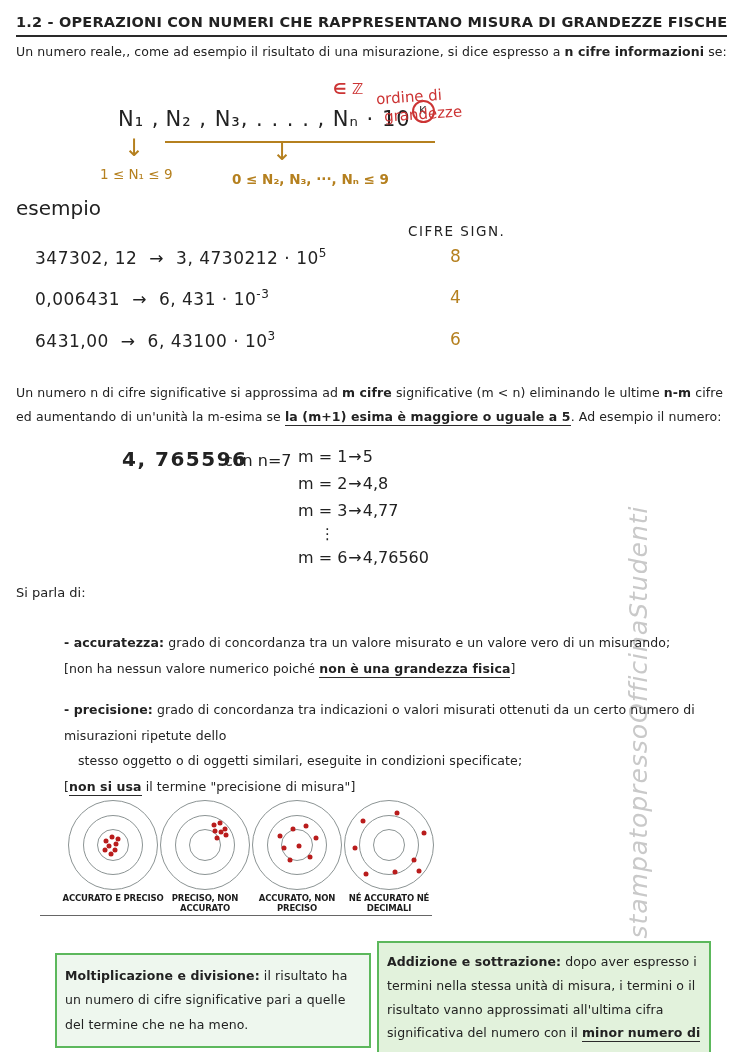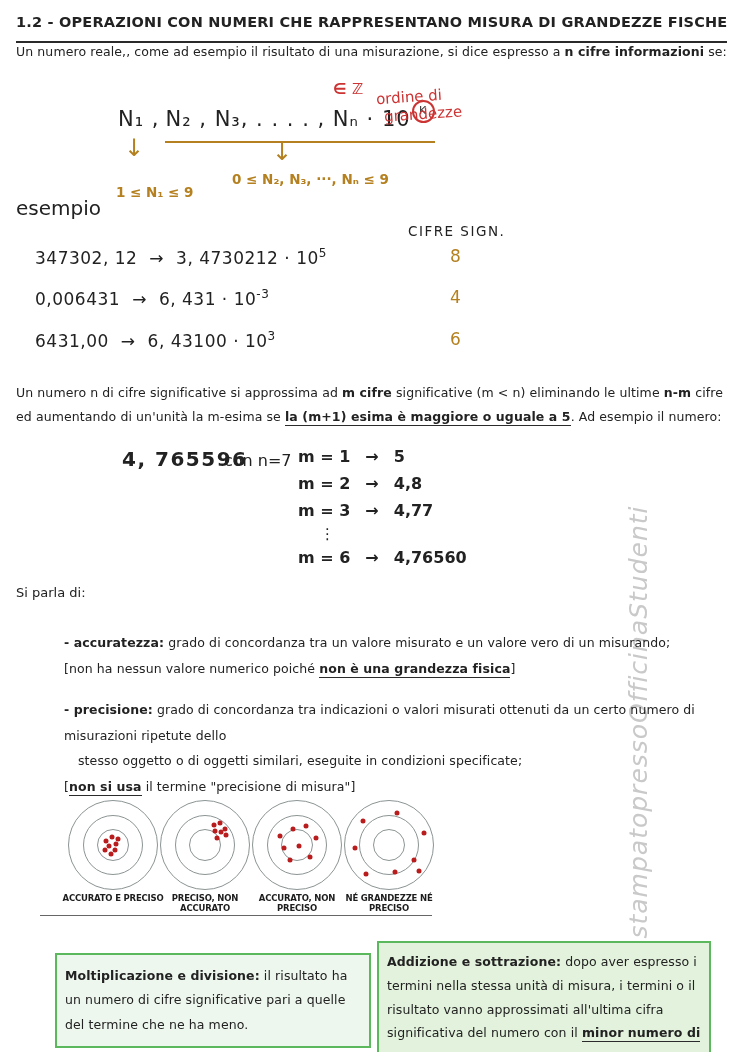--- a/index.html
+++ b/index.html
@@ -13,51 +13,51 @@
     font-family:"DejaVu Sans", sans-serif; color:var(--ink);
   }
   .abs{position:absolute;}
   .bld{font-weight:bold;}
   .u{border-bottom:1.5px solid #2b2b2b;padding-bottom:1px;font-weight:bold;}
   .gold{color:var(--gold);}
   .red{color:var(--red);}
 
   
   .page-title{left:16px;top:14px;font-size:14.5px;font-weight:bold;letter-spacing:.2px;
-    border-bottom:2px solid #2a2a2a;padding-bottom:11px;}
+    border-bottom:2px solid #2a2a2a;padding-bottom:5px;}
   .intro{left:16px;top:44px;font-size:12.5px;letter-spacing:.1px;}
 
   
   .formula-line{left:118px;top:100px;font-size:21px;letter-spacing:1px;white-space:nowrap;}
   .formula-underlined{display:inline-block;border-bottom:2.5px solid var(--gold);padding-bottom:10px;margin-left:6px;}
   .circle-k{display:inline-block;width:19px;height:19px;line-height:18px;border:2px solid var(--red);
     border-radius:50%;font-size:11px;text-align:center;vertical-align:12px;margin-left:1px;color:#333;}
   .ann-set{left:333px;top:80px;font-size:15px;font-weight:bold;}
   .ann-l1{left:376px;top:88px;font-size:15px;transform:rotate(-4deg);}
   .ann-l2{left:384px;top:105px;font-size:15px;transform:rotate(-4deg);}
   .fa1{left:124px;top:134px;font-size:24px;color:var(--gold);}
   .fa2{left:272px;top:138px;font-size:24px;color:var(--gold);}
-  .c-left{left:100px;top:184px;font-size:13.5px;font-weight:bold;margin-left:16px;}
+  .c-left{left:100px;top:166px;font-size:13.5px;font-weight:normal;}
   .c-right{left:232px;top:171px;font-size:13.5px;font-weight:bold;}
 
   
   .esempio-h{left:16px;top:196px;font-size:20px;}
   .cifre-h{left:408px;top:223px;font-size:13.5px;letter-spacing:1.5px;}
   .ex-row{left:35px;font-size:17px;letter-spacing:.5px;white-space:nowrap;width:500px;}
   .ex-row .arr{margin:0 12px;}
   .ex-row sup{font-size:12px;}
   .ex-row .sig{position:absolute;left:415px;top:0;}
   .row1{top:246px;} .row2{top:287px;} .row3{top:329px;}
 
   
   .approx-p{left:16px;top:381px;width:716px;font-size:12.5px;line-height:1.95;letter-spacing:.1px;}
   .apx-num{left:78px;top:447px;font-size:20px;font-weight:bold;letter-spacing:1.5px;margin-left:44px;}
   .apx-cond{left:224px;top:451px;font-size:16px;}
   .steps{left:298px;top:447px;font-size:16px;}
-  .step{display:flex;gap:15px;margin-bottom:8px;white-space:nowrap;font-weight:bold;}
+  .step{display:flex;gap:1px;margin-bottom:8px;white-space:nowrap;}
   .vdots{padding-left:22px;line-height:.9;font-size:15px;margin-bottom:6px;}
 
   
   .siparla{left:16px;top:585px;font-size:13px;}
   .defblock{font-size:12.5px;line-height:2.05;letter-spacing:.1px;}
   .acc{left:64px;top:630px;width:650px;}
   .prec{left:64px;top:697px;width:665px;}
   .indent{padding-left:14px;}
 
   
@@ -200,20 +200,20 @@
       <span class="dot" style="left: 80px; top: 33px;"></span>
       <span class="dot" style="left: 11px; top: 48px;"></span>
       <span class="dot" style="left: 70px; top: 60px;"></span>
       <span class="dot" style="left: 22px; top: 74px;"></span>
       <span class="dot" style="left: 51px; top: 72px;"></span>
       <span class="dot" style="left: 75px; top: 71px;"></span>
     </div>
   <div class="t-label tl1">ACCURATO E PRECISO</div>
   <div class="t-label tl2">PRECISO, NON ACCURATO</div>
   <div class="t-label tl3">ACCURATO, NON PRECISO</div>
-  <div class="t-label tl4">NÉ GRANDEZZE NÉ PRECISO</div>
+  <div class="t-label tl4">NÉ ACCURATO NÉ DECIMALI</div>
   <div class="abs t-underline"></div>
 
 
   <div class="abs gbox box-mult"><span class="bld">Moltiplicazione e divisione:</span><span> il risultato ha un numero di cifre significative pari a quelle del termine che ne ha meno.</span></div>
   <div class="abs gbox box-add"><span class="bld">Addizione e sottrazione:</span><span> dopo aver espresso i termini nella stessa unità di misura, i termini o il risultato vanno approssimati all'ultima cifra significativa del numero con il </span><span class="u">minor numero di DECIMALI.</span></div>
 
 </div>
 
 </body></html>

